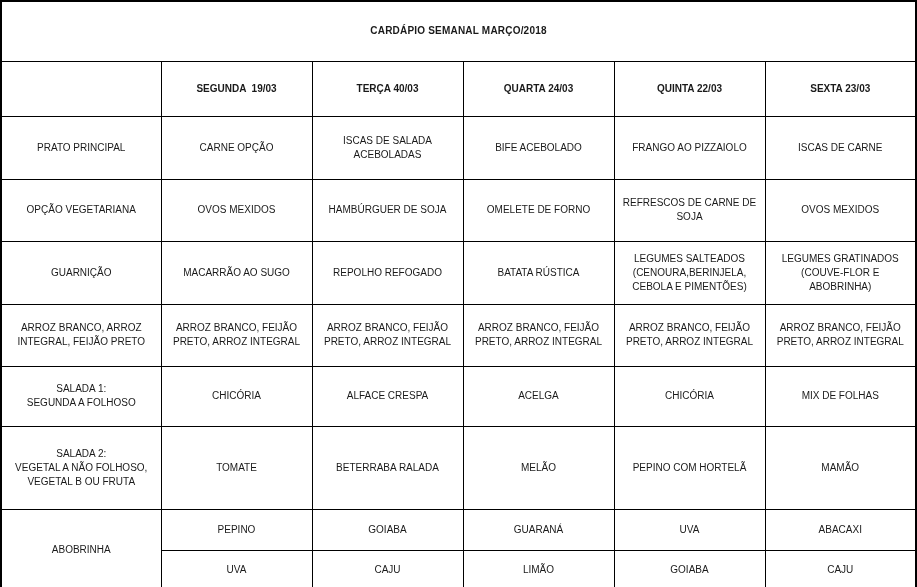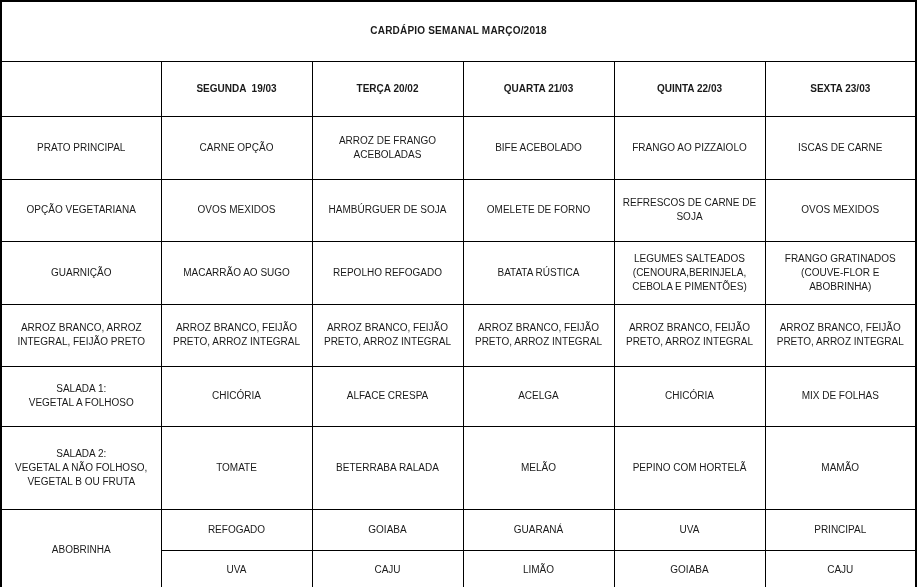--- a/index.html
+++ b/index.html
@@ -59,89 +59,89 @@
   </colgroup>
 
   <tbody>
       <tr style="height:60px">
     <td class="title-cell" colspan="6">CARDÁPIO SEMANAL MARÇO/2018</td>
   </tr>
 
   <tr style="height:55px">
     <td></td>
     <td class="day-header">SEGUNDA  19/03</td>
-    <td class="day-header">TERÇA 20/02</td>
-    <td class="day-header">QUARTA 21/03</td>
+    <td class="day-header">TERÇA 40/03</td>
+    <td class="day-header">QUARTA 24/03</td>
     <td class="day-header">QUINTA 22/03</td>
     <td class="day-header">SEXTA 23/03</td>
   </tr>
 
   <tr style="height:63px">
     <td class="row-label">PRATO PRINCIPAL</td>
     <td>CARNE OPÇÃO</td>
-    <td>ARROZ DE FRANGO ACEBOLADAS</td>
+    <td>ISCAS DE SALADA ACEBOLADAS</td>
     <td>BIFE ACEBOLADO</td>
     <td>FRANGO AO PIZZAIOLO</td>
     <td>ISCAS DE CARNE</td>
   </tr>
 
   <tr style="height:62px">
     <td class="row-label">OPÇÃO VEGETARIANA</td>
     <td>OVOS MEXIDOS</td>
     <td>HAMBÚRGUER DE SOJA</td>
     <td>OMELETE DE FORNO</td>
     <td>REFRESCOS DE CARNE DE SOJA</td>
     <td>OVOS MEXIDOS</td>
   </tr>
 
   <tr style="height:60px">
     <td class="row-label">GUARNIÇÃO</td>
     <td>MACARRÃO AO SUGO</td>
     <td>REPOLHO REFOGADO</td>
     <td>BATATA RÚSTICA</td>
     <td>LEGUMES SALTEADOS (CENOURA,BERINJELA, CEBOLA E PIMENTÕES)</td>
-    <td>FRANGO GRATINADOS (COUVE-FLOR E ABOBRINHA)</td>
+    <td>LEGUMES GRATINADOS (COUVE-FLOR E ABOBRINHA)</td>
   </tr>
 
   <tr style="height:62px">
     <td class="row-label">ARROZ BRANCO, ARROZ INTEGRAL, FEIJÃO PRETO</td>
     <td>ARROZ BRANCO, FEIJÃO PRETO, ARROZ INTEGRAL</td>
     <td>ARROZ BRANCO, FEIJÃO PRETO, ARROZ INTEGRAL</td>
     <td>ARROZ BRANCO, FEIJÃO PRETO, ARROZ INTEGRAL</td>
     <td>ARROZ BRANCO, FEIJÃO PRETO, ARROZ INTEGRAL</td>
     <td>ARROZ BRANCO, FEIJÃO PRETO, ARROZ INTEGRAL</td>
   </tr>
 
   <tr style="height:60px">
     <td class="row-label">SALADA 1:
-VEGETAL A FOLHOSO</td>
+SEGUNDA A FOLHOSO</td>
     <td>CHICÓRIA</td>
     <td>ALFACE CRESPA</td>
     <td>ACELGA</td>
     <td>CHICÓRIA</td>
     <td>MIX DE FOLHAS</td>
   </tr>
 
   <tr style="height:83px">
     <td class="row-label">SALADA 2:
 VEGETAL A NÃO FOLHOSO, VEGETAL B OU FRUTA</td>
     <td>TOMATE</td>
     <td>BETERRABA RALADA</td>
     <td>MELÃO</td>
     <td>PEPINO COM HORTELÃ</td>
     <td>MAMÃO</td>
   </tr>
 
   <tr style="height:41px">
     <td class="row-label" rowspan="2">ABOBRINHA</td>
-    <td>REFOGADO</td>
+    <td>PEPINO</td>
     <td>GOIABA</td>
     <td>GUARANÁ</td>
     <td>UVA</td>
-    <td>PRINCIPAL</td>
+    <td>ABACAXI</td>
   </tr>
 
   <tr style="height:41px">
     <td>UVA</td>
     <td>CAJU</td>
     <td>LIMÃO</td>
     <td>GOIABA</td>
     <td>CAJU</td>
   </tr>
 </tbody>

